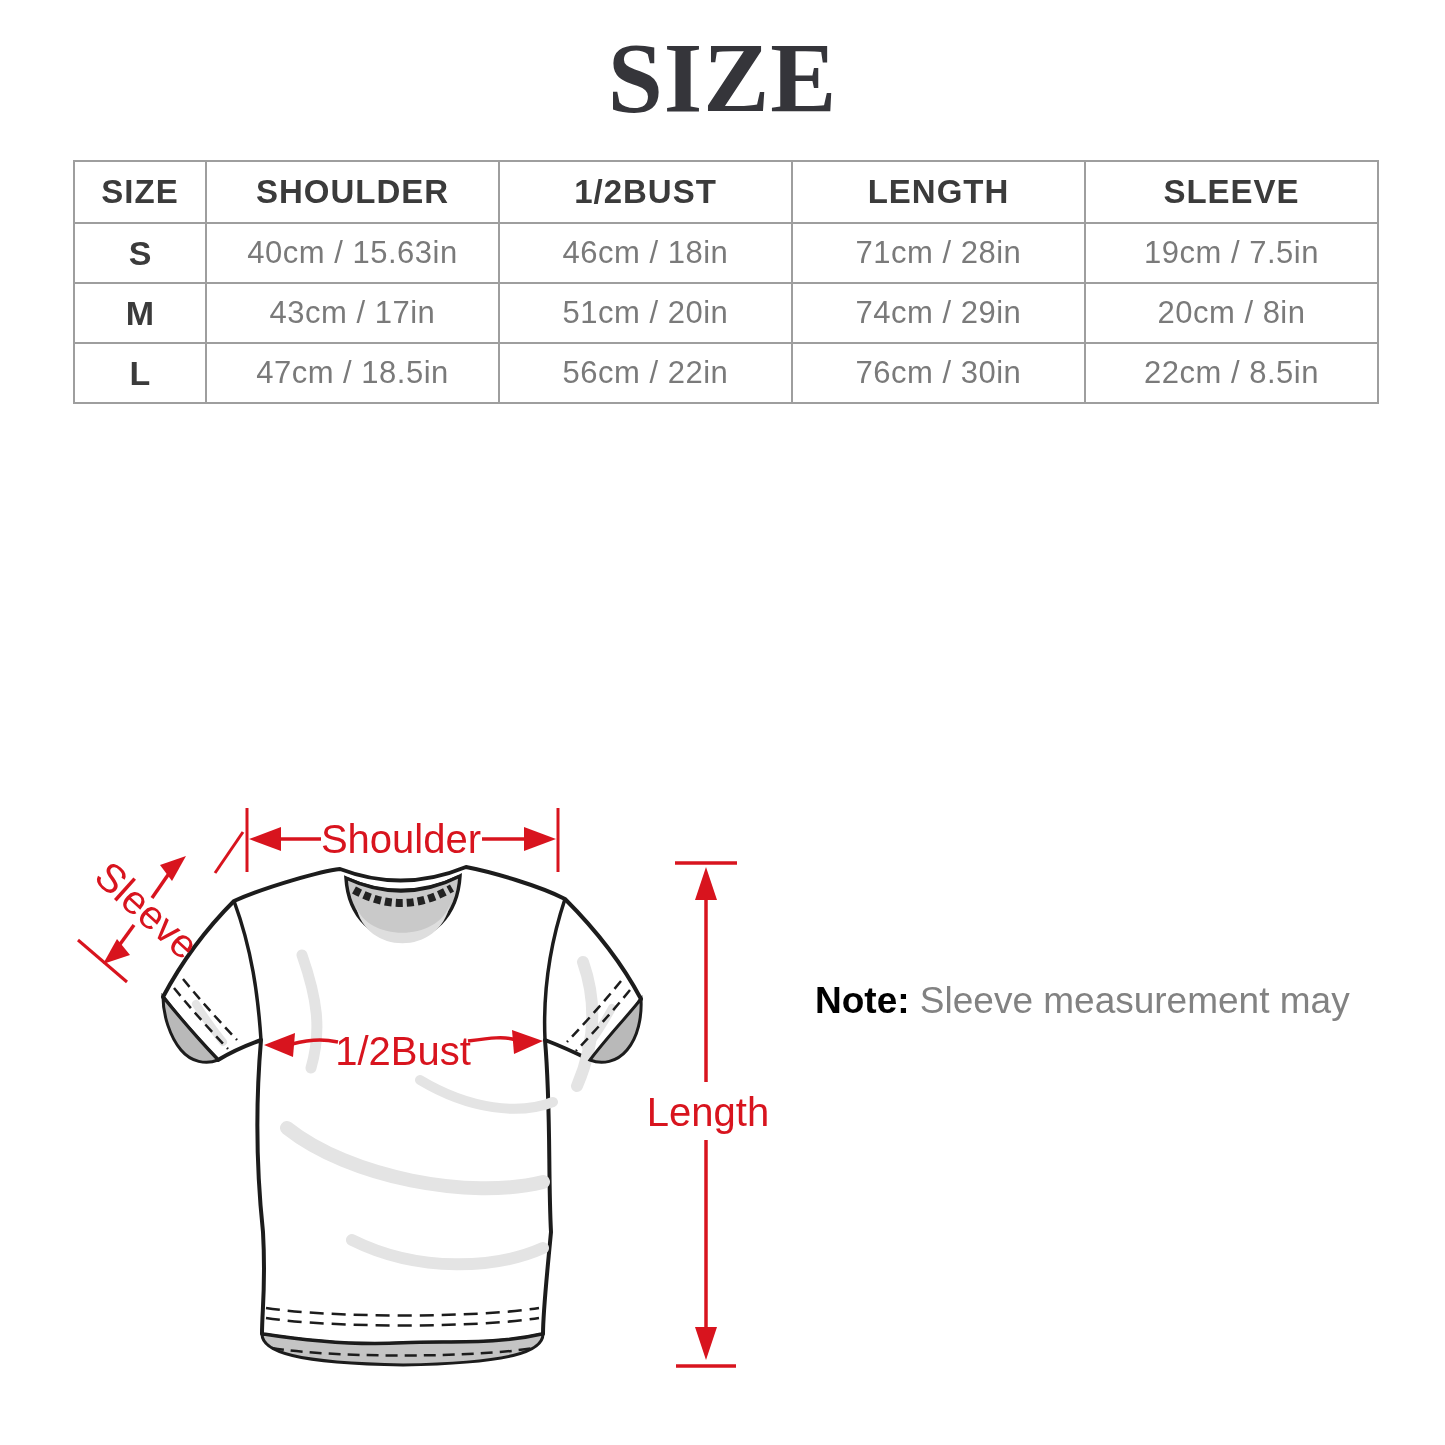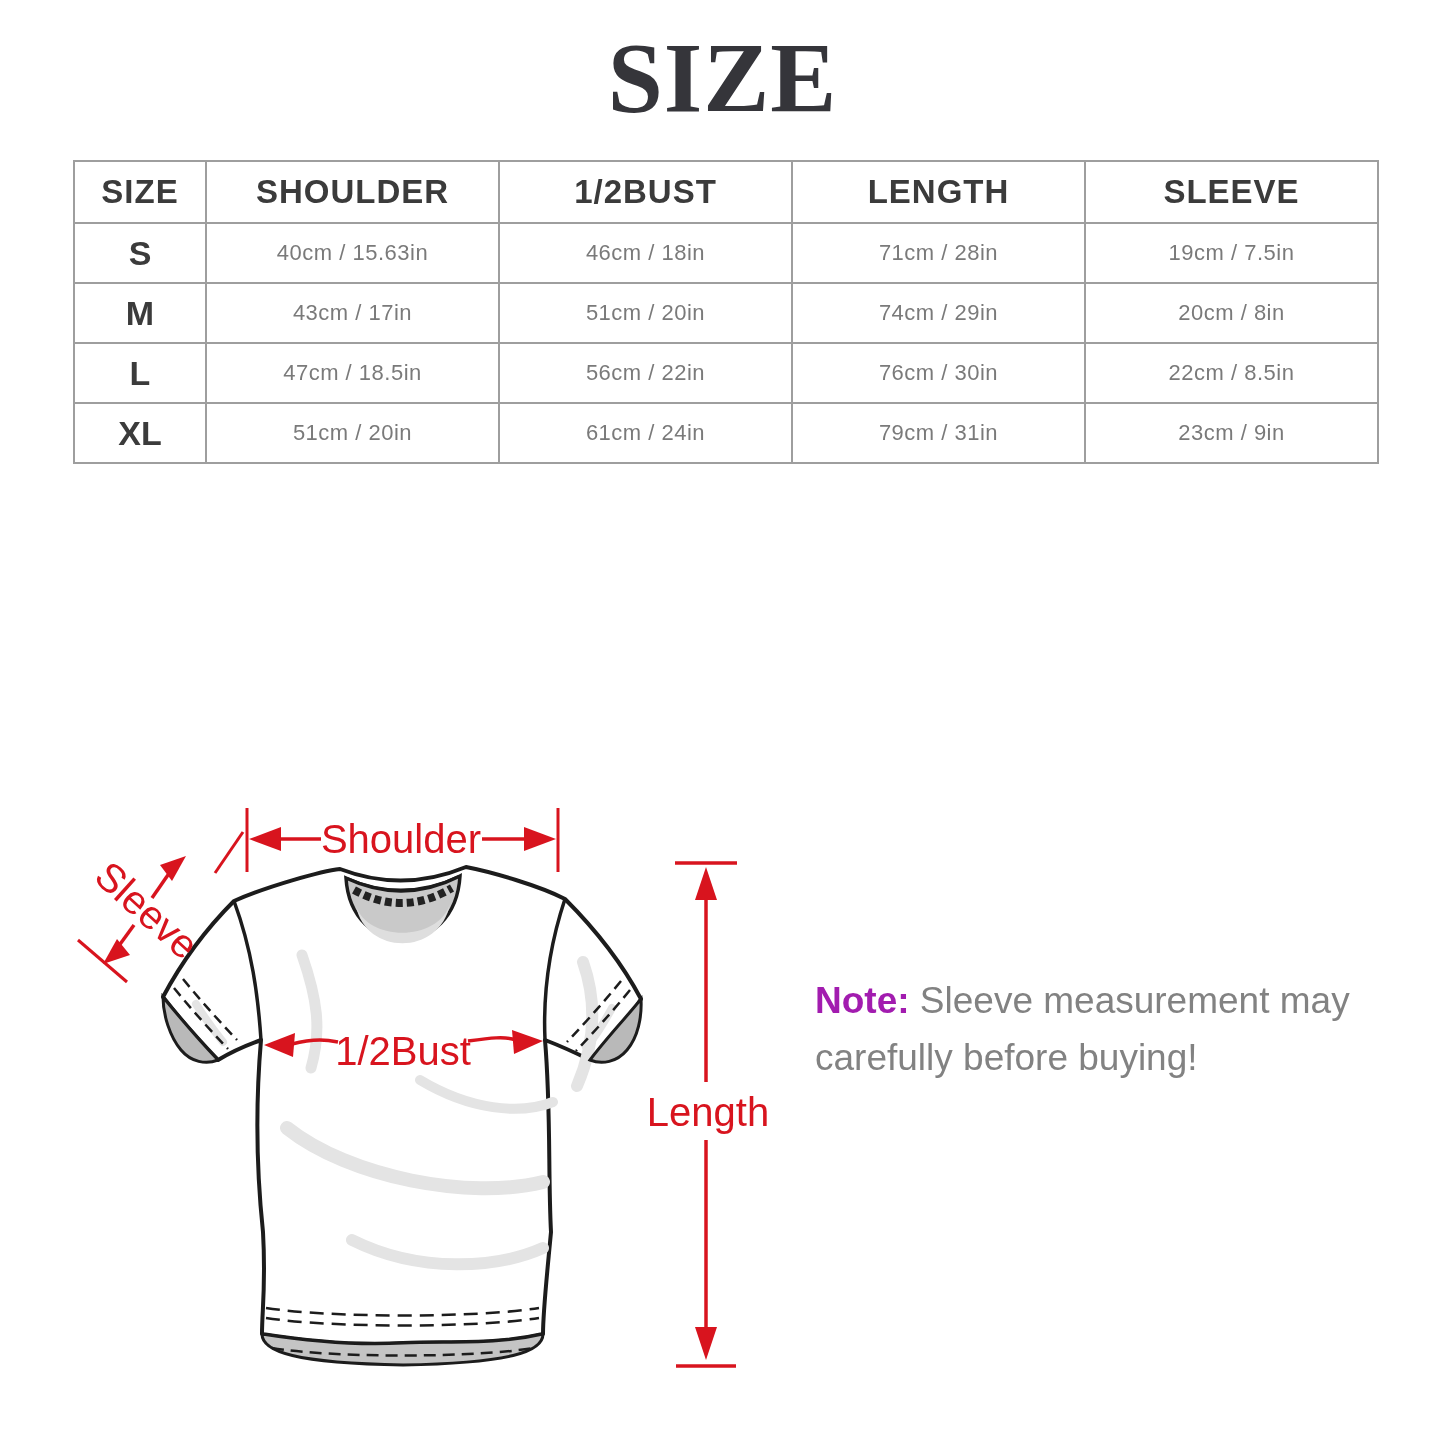--- a/index.html
+++ b/index.html
@@ -11,28 +11,28 @@
     color:#35353a;letter-spacing:1px;line-height:1.05;}
 
   table.size-table{position:absolute;left:73px;top:160px;width:1302px;
     border-collapse:collapse;table-layout:fixed;background:#fff;}
   .size-table th,.size-table td{border:2px solid #9e9e9e;text-align:center;
     vertical-align:middle;padding:0;}
   .size-table thead th{height:60px;font-size:33px;font-weight:bold;
     color:#3b3b3b;letter-spacing:1px;}
   .size-table tbody tr{height:60px;}
   .size-table tbody th{font-size:34px;font-weight:bold;color:#3b3b3b;}
-  .size-table tbody td{font-size:22px;color:#7a7a7a;letter-spacing:0.5px;}
+  .size-table tbody td{font-size:31px;color:#7a7a7a;letter-spacing:0.5px;}
 
   .diagram-svg{position:absolute;left:0;top:0;width:1445px;height:1445px;}
   .red-label{font-family:"Liberation Sans",sans-serif;font-size:40px;fill:#d8141e;}
 
   .note{position:absolute;left:815px;top:972px;width:600px;
     font-size:37px;line-height:57px;color:#828282;}
-  .note .note-label{font-weight:bold;color:#a21caf;}
+  .note .note-label{font-weight:bold;color:#000000;}
 </style>
 </head>
 <body>
 
 <div class="page-title">SIZE</div>
 
 <table class="size-table">
   <colgroup>
     <col style="width:132px">
     <col style="width:293px">
@@ -63,27 +63,20 @@
       <td>51cm / 20in</td>
       <td>74cm / 29in</td>
       <td>20cm / 8in</td>
     </tr>
     <tr>
       <th>L</th>
       <td>47cm / 18.5in</td>
       <td>56cm / 22in</td>
       <td>76cm / 30in</td>
       <td>22cm / 8.5in</td>
-    </tr>
-    <tr>
-      <th>XL</th>
-      <td>51cm / 20in</td>
-      <td>61cm / 24in</td>
-      <td>79cm / 31in</td>
-      <td>23cm / 9in</td>
     </tr>
   </tbody>
 </table>
 
 <svg class="diagram-svg" viewBox="0 0 1445 1445" xmlns="http://www.w3.org/2000/svg">
 
   <g>
 
     <path d="M 234 901
          C 268 886 322 871 340 869
@@ -175,14 +168,13 @@
       <polygon points="706,1360 695,1327 717,1327" stroke="none"></polygon>
       <line x1="706" y1="897" x2="706" y2="1082"></line>
       <line x1="706" y1="1140" x2="706" y2="1330"></line>
       <text class="red-label" x="708" y="1112" text-anchor="middle" dominant-baseline="central" stroke="none">Length</text>
     </g>
   </g>
 </svg>
 
 <div class="note">
   <div><span class="note-label">Note:</span>&nbsp;<span>Sleeve measurement may</span></div>
-  <div>carefully before buying!</div>
 </div>
 
 </body></html>

